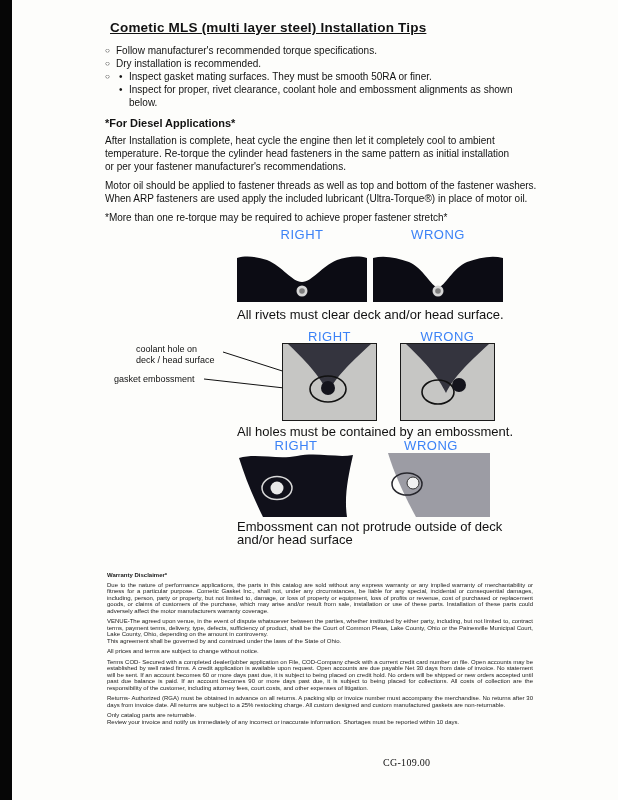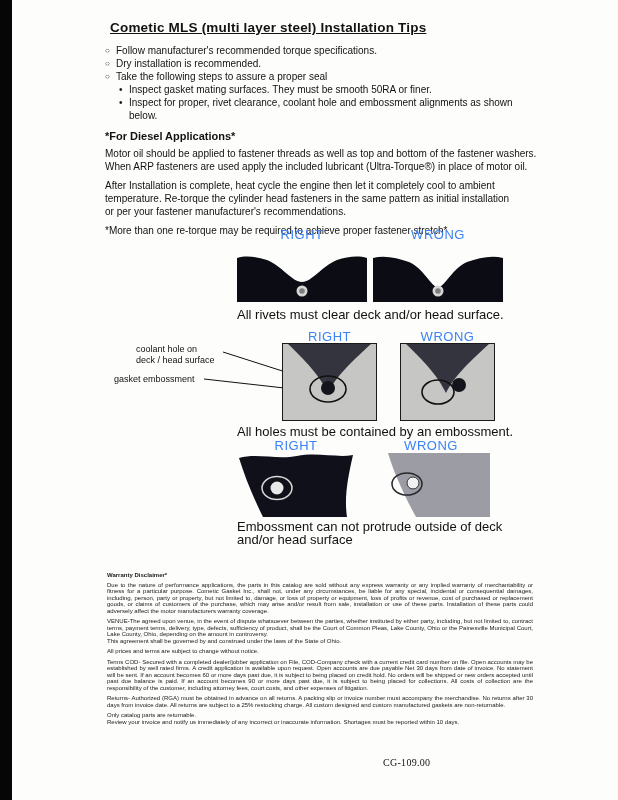--- a/index.html
+++ b/index.html
@@ -46,37 +46,36 @@
     <div class="tip-row">
       <span class="glyph">○</span>
       <span>Follow manufacturer's recommended torque specifications.</span>
     </div>
     <div class="tip-row">
       <span class="glyph">○</span>
       <span>Dry installation is recommended.</span>
     </div>
     <div class="tip-row">
       <span class="glyph">○</span>
-      <span>Take the following steps to assure a proper seal</span>
     </div>
     <div class="tip-sub">
       <span class="glyph">•</span>
       <span>Inspect gasket mating surfaces.  They must be smooth 50RA or finer.</span>
     </div>
     <div class="tip-sub">
       <span class="glyph">•</span>
       <span>Inspect for proper, rivet clearance, coolant hole and embossment alignments as shown below.</span>
     </div>
 
     <div class="diesel-heading">*For Diesel Applications*</div>
-    <div class="para pre">Motor oil should be applied to fastener threads as well as top and bottom of the fastener washers.
-When ARP fasteners are used apply the included lubricant (Ultra-Torque®) in place of motor oil.</div>
     <div class="para pre">After Installation is complete, heat cycle the engine then let it completely cool to ambient
 temperature. Re-torque the cylinder head fasteners in the same pattern as initial installation
 or per your fastener manufacturer's recommendations.</div>
+    <div class="para pre">Motor oil should be applied to fastener threads as well as top and bottom of the fastener washers.
+When ARP fasteners are used apply the included lubricant (Ultra-Torque®) in place of motor oil.</div>
     <div class="para">*More than one re-torque may be required to achieve proper fastener stretch*</div>
   </div>
 
   <div class="rw-label" style="left:237px; top:227px;">RIGHT</div>
   <div class="rw-label" style="left:373px; top:227px;">WRONG</div>
 
   <div class="diag" style="left:237px; top:242px;">
     <svg width="130" height="60" viewBox="0 0 130 60">
       <path d="M0,16 C10,13 20,15 30,18 C45,24 55,40 65,40 C75,40 85,24 100,18 C110,15 120,13 130,16 L130,60 L0,60 Z" fill="#0c0c14"></path>
       <circle cx="65" cy="49" r="5.5" fill="#d6d6d6"></circle>

